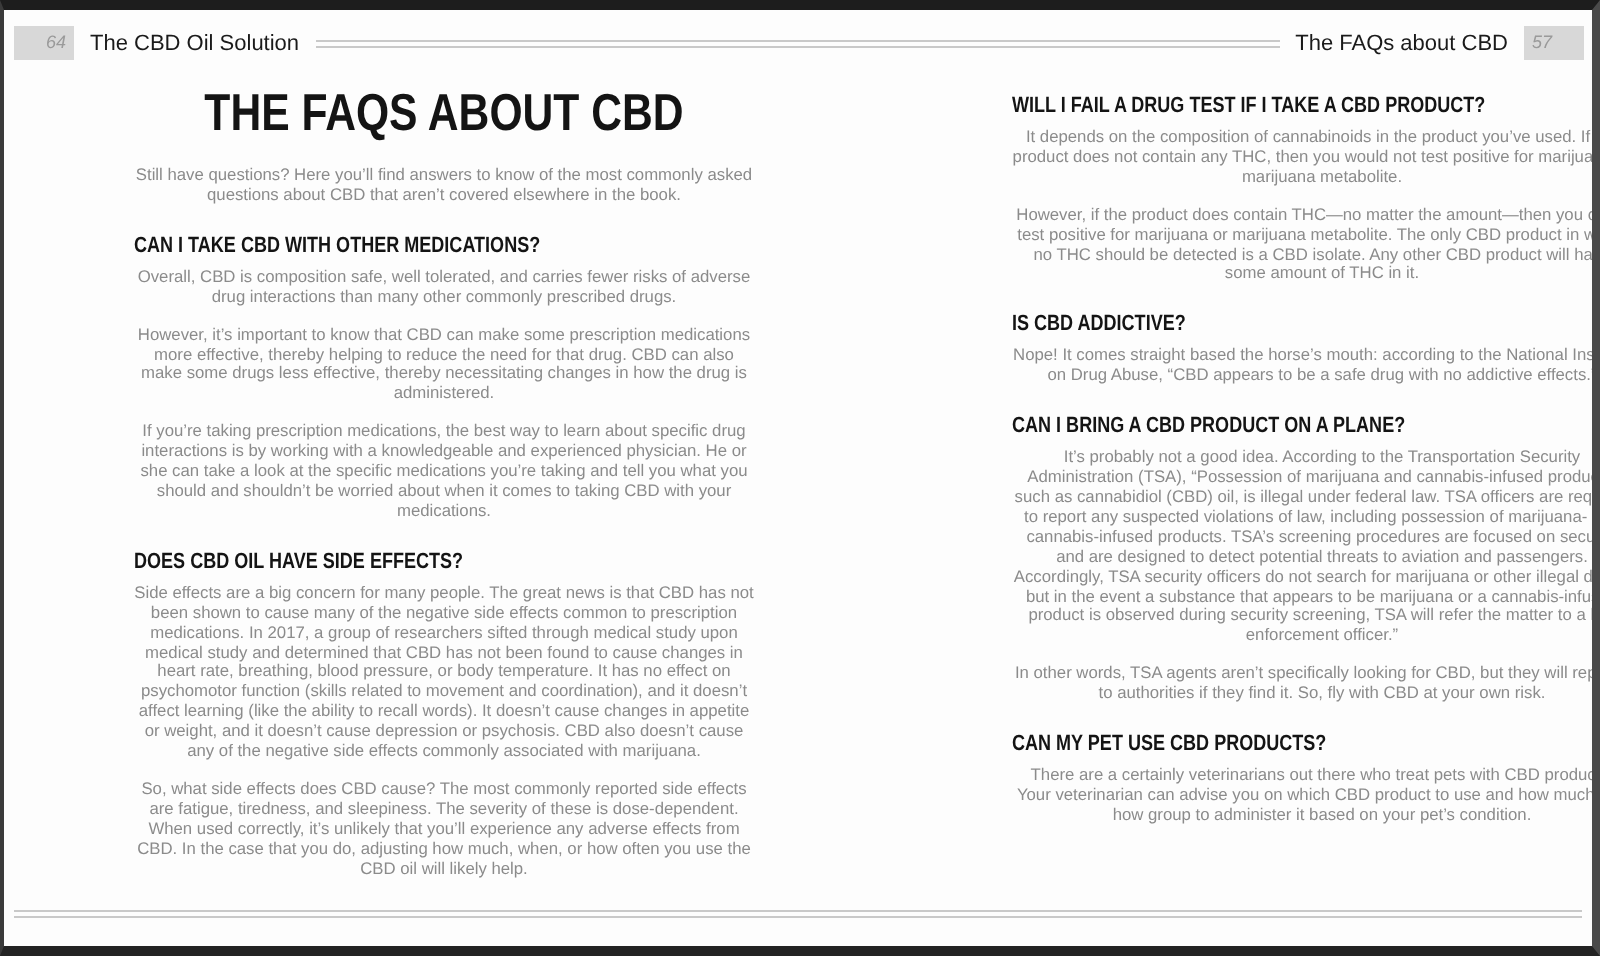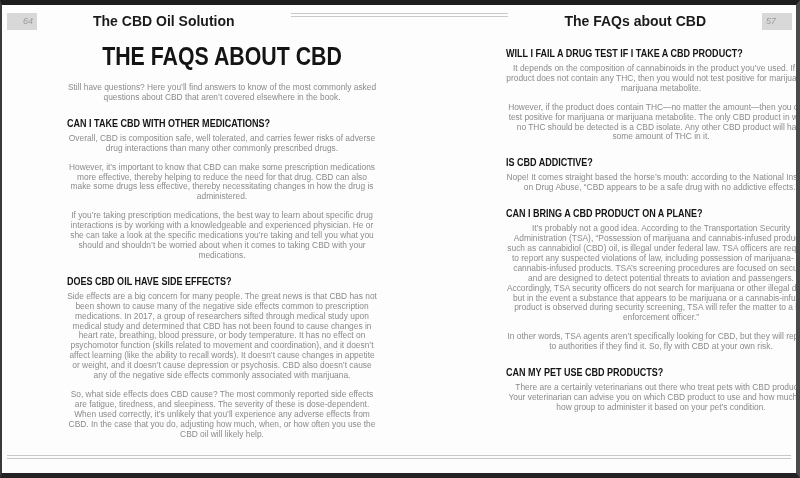--- a/index.html
+++ b/index.html
@@ -16,35 +16,35 @@
     border-top: 5px solid #1d1d1d;
     border-bottom: 5px solid #232323;
     border-left: 2px solid #3a3a3a;
     border-right: 4px solid #4a4a4a;
     overflow: hidden;
   }
   
   .header {
     position: absolute; top: 8px; left: 0; right: 0;
     height: 17px;
-    display: flex; align-items: flex-start; gap: 48px;
+    display: flex; align-items: center;
   }
   .pagenum {
     height: 17px; line-height: 17px;
     background: #d8d8d8;
     color: #9a9a9a;
     font-style: italic;
     font-size: 9px;
     flex: 0 0 auto;
     width: 26px;
   }
   .pagenum.pn-left { margin-left: 5px; text-align: right; padding-right: 4px; }
   .pagenum.pn-right { margin-right: 4px; text-align: left; padding-left: 4px; }
   .running-head {
-    font-weight: bold; font-size: 14px; color: #1a1a1a;
+    font-weight: normal; font-size: 11px; color: #1a1a1a;
     white-space: nowrap; flex: 0 0 auto;
   }
   .running-head.rh-left { margin-left: 8px; }
   .running-head.rh-right { margin-right: 8px; }
   .header-rule {
     flex: 1 1 auto;
     height: 2px;
     border-top: 1px solid #c9c9c9;
     border-bottom: 1px solid #c9c9c9;
     margin: 0 8px;

